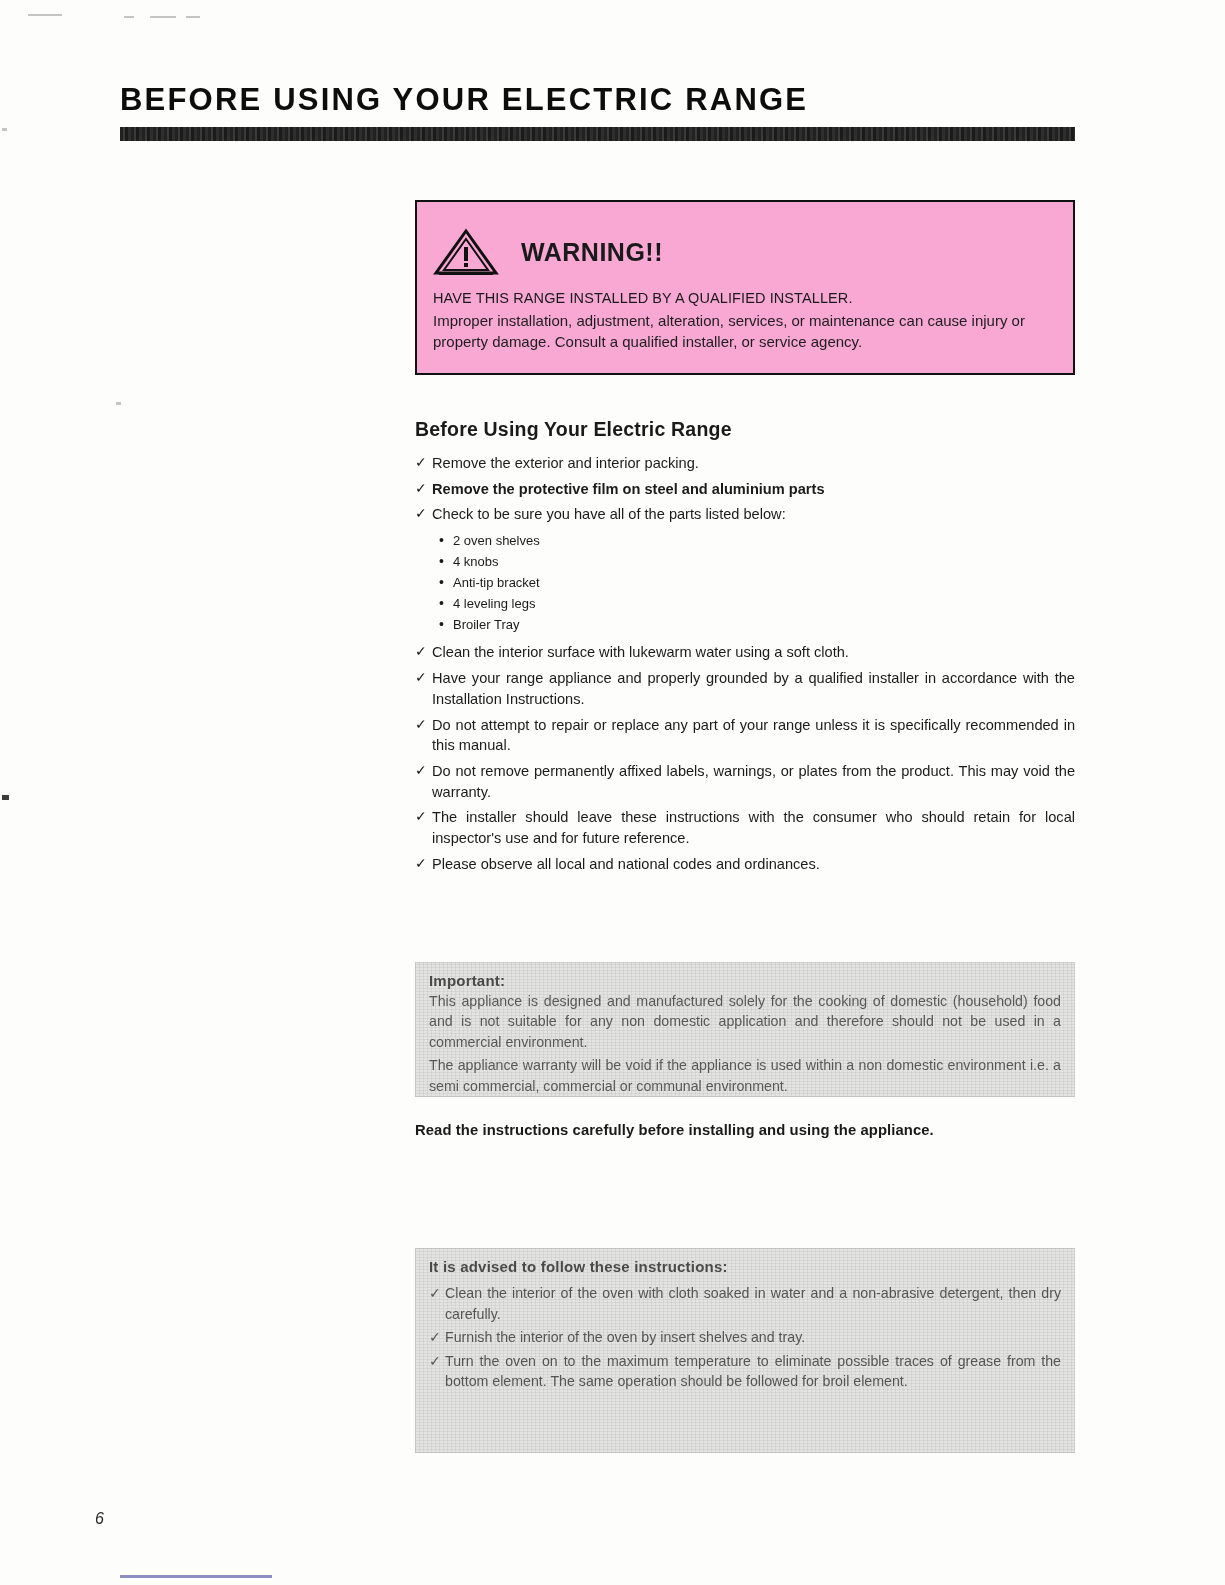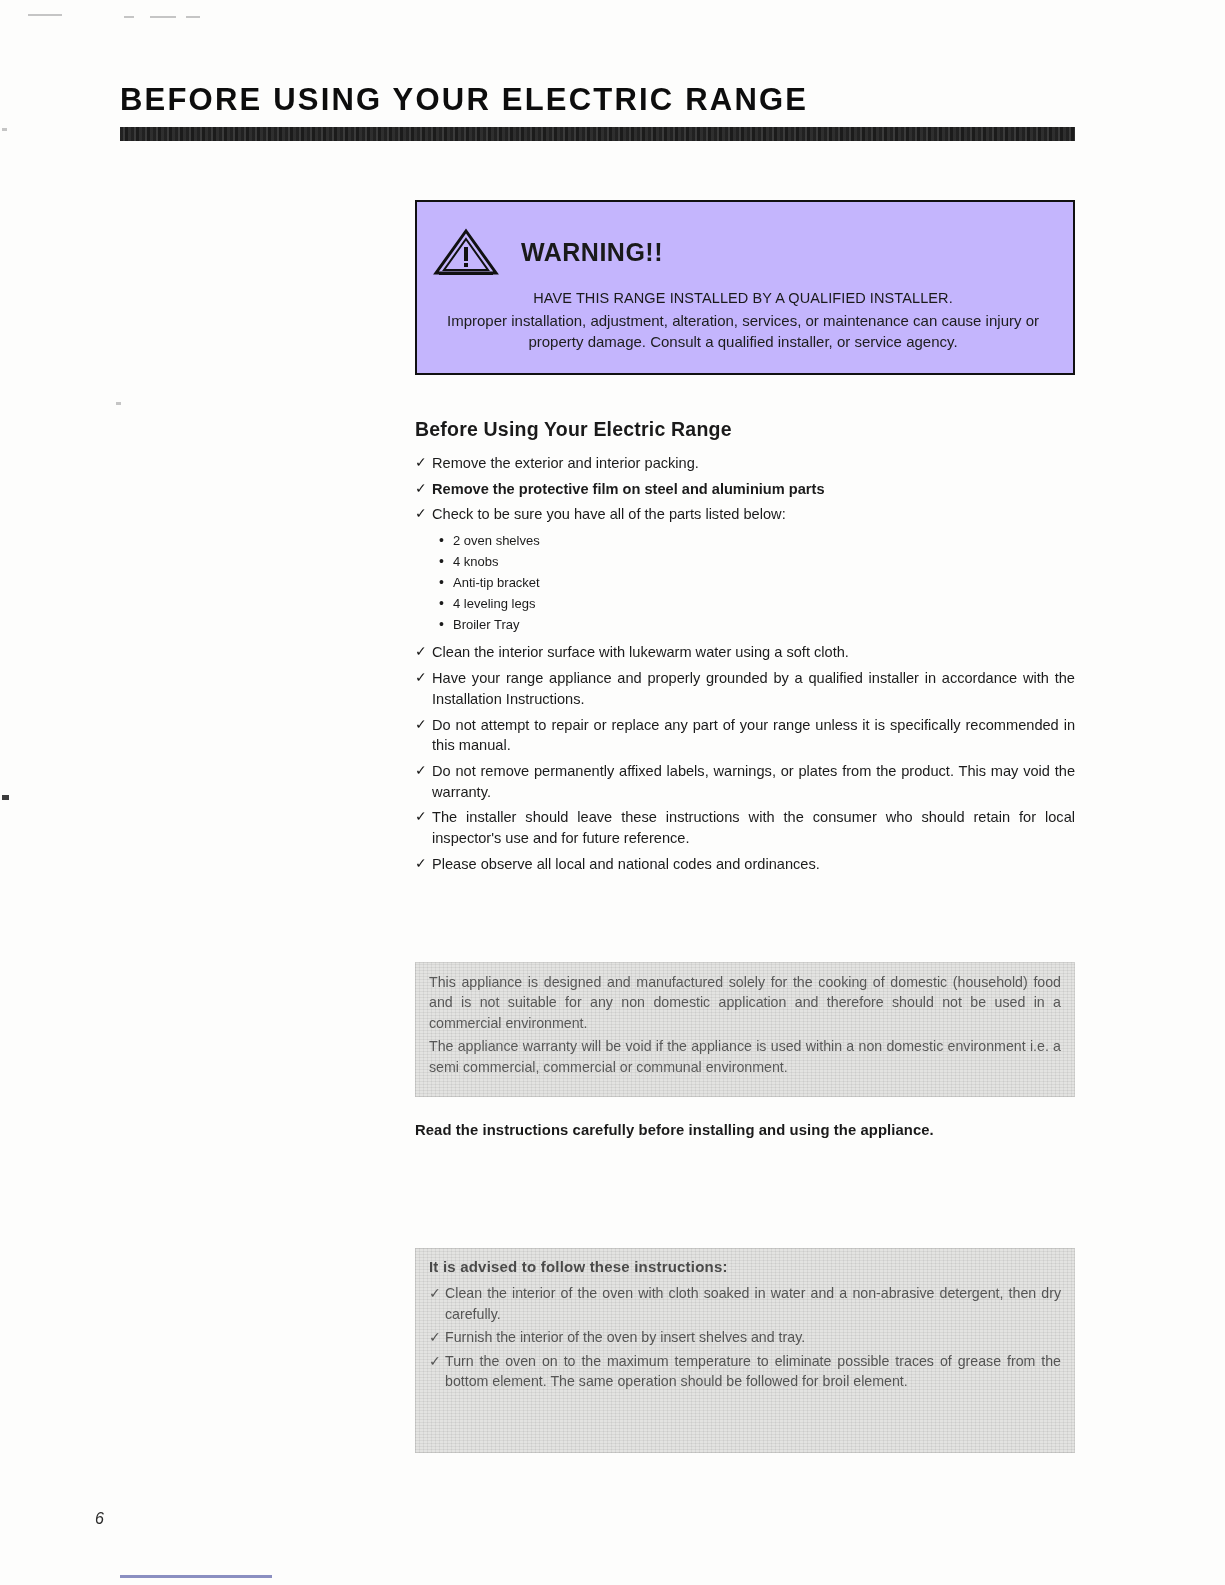--- a/index.html
+++ b/index.html
@@ -52,23 +52,22 @@
 
   
   .warning-box {
     position: absolute;
     left: 415px;
     top: 200px;
     width: 660px;
     height: 175px;
     border: 2px solid #111;
     box-sizing: border-box;
-    background: #c4b5fd;
+    background: #f9a8d4;
     padding: 22px 20px 8px 16px;
-    text-align: center;
   }
   .warning-head {
     display: flex;
     align-items: center;
     gap: 22px;
     height: 56px;
   }
   .warn-triangle {
     width: 66px;
     height: 48px;
@@ -337,20 +336,21 @@
       </div>
       <div class="check-item">
         <span class="tick">✓</span>
         <span class="txt">Please observe all local and national codes and ordinances.</span>
       </div>
 
     </div>
   </div>
 
   <div class="grey-box" id="important-box">
+    <div class="gb-title">Important:</div>
     <p>This appliance is designed and manufactured solely for the cooking of domestic (household) food and is not suitable for any non domestic application and therefore should not be used in a commercial environment.</p>
     <p>The appliance warranty will be void if the appliance is used within a non domestic environment i.e. a semi commercial, commercial or communal environment.</p>
   </div>
 
   <div class="read-note">Read the instructions carefully before installing and using the appliance.</div>
 
   <div class="grey-box" id="advice-box">
     <div class="gb-title">It is advised to follow these instructions:</div>
     <div class="gb-item">
       <span class="tick">✓</span>

